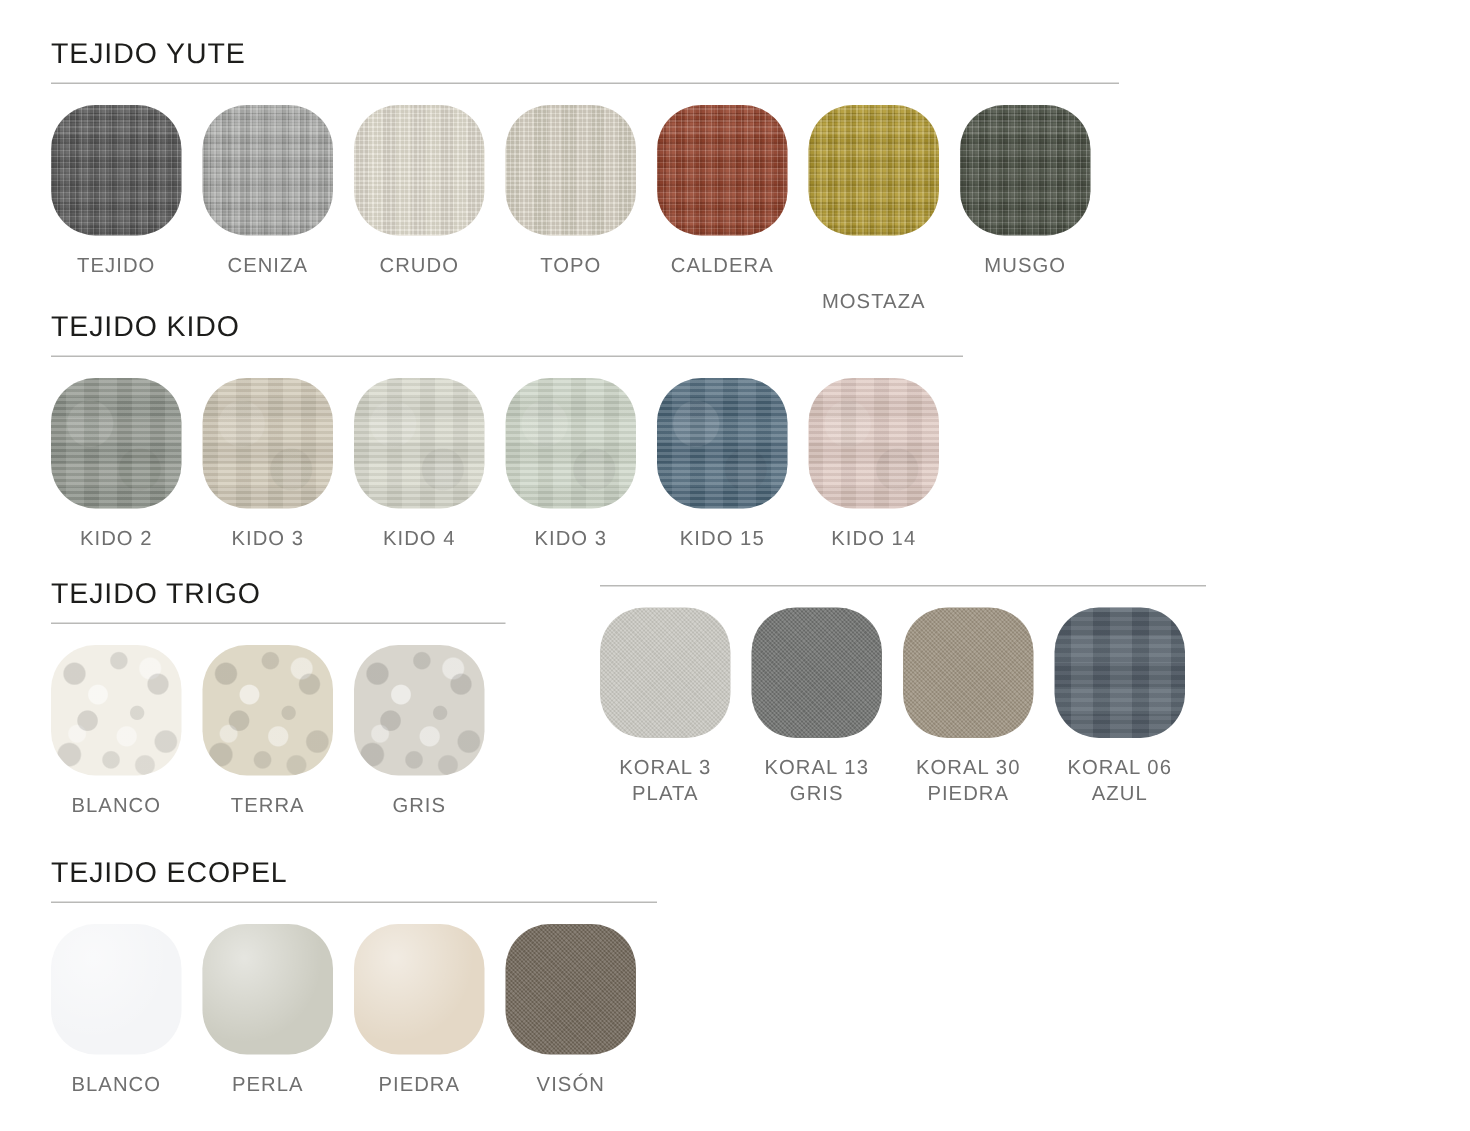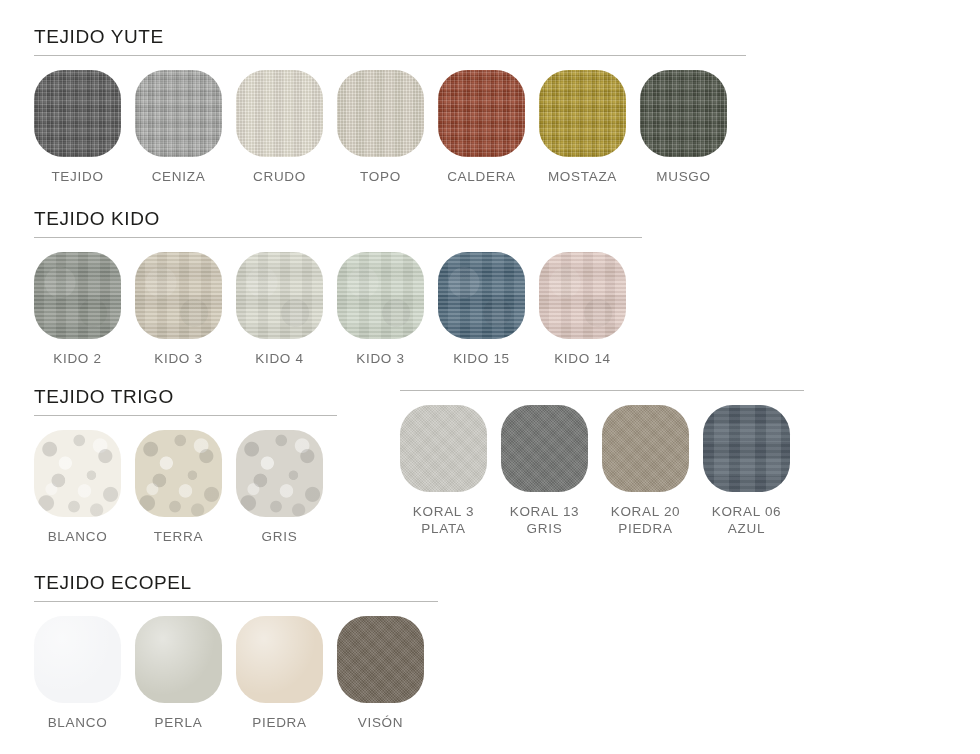--- a/index.html
+++ b/index.html
@@ -162,21 +162,21 @@
           <div class="tex tex-weave-soft"></div>
         </div>
         <div class="chip-label">TOPO</div>
       </div>
       <div class="swatch-cell" style="width:87px;">
         <div class="chip" style="width:87px;height:87px;background-color:#98462f;">
           <div class="tex tex-weave"></div>
         </div>
         <div class="chip-label">CALDERA</div>
       </div>
-      <div class="swatch-cell" style="width:87px;">
+      <div class="swatch-cell" style="width:87px;gap:24px;">
         <div class="chip" style="width:87px;height:87px;background-color:#b0982f;">
           <div class="tex tex-weave"></div>
         </div>
         <div class="chip-label">MOSTAZA</div>
       </div>
       <div class="swatch-cell" style="width:87px;">
         <div class="chip" style="width:87px;height:87px;background-color:#4e5448;">
           <div class="tex tex-weave"></div>
         </div>
         <div class="chip-label">MUSGO</div>
@@ -266,21 +266,21 @@
         <div class="chip" style="width:87px;height:87px;background-color:#6e706e;">
           <div class="tex tex-grain"></div>
         </div>
         <div class="chip-label">KORAL 13
 GRIS</div>
       </div>
       <div class="swatch-cell" style="width:87px;">
         <div class="chip" style="width:87px;height:87px;background-color:#9c917f;">
           <div class="tex tex-grain"></div>
         </div>
-        <div class="chip-label">KORAL 20
+        <div class="chip-label">KORAL 30
 PIEDRA</div>
       </div>
       <div class="swatch-cell" style="width:87px;">
         <div class="chip" style="width:87px;height:87px;background-color:#5a6570;">
           <div class="tex tex-koral-azul"></div>
         </div>
         <div class="chip-label">KORAL 06
 AZUL</div>
       </div>
     </div>

